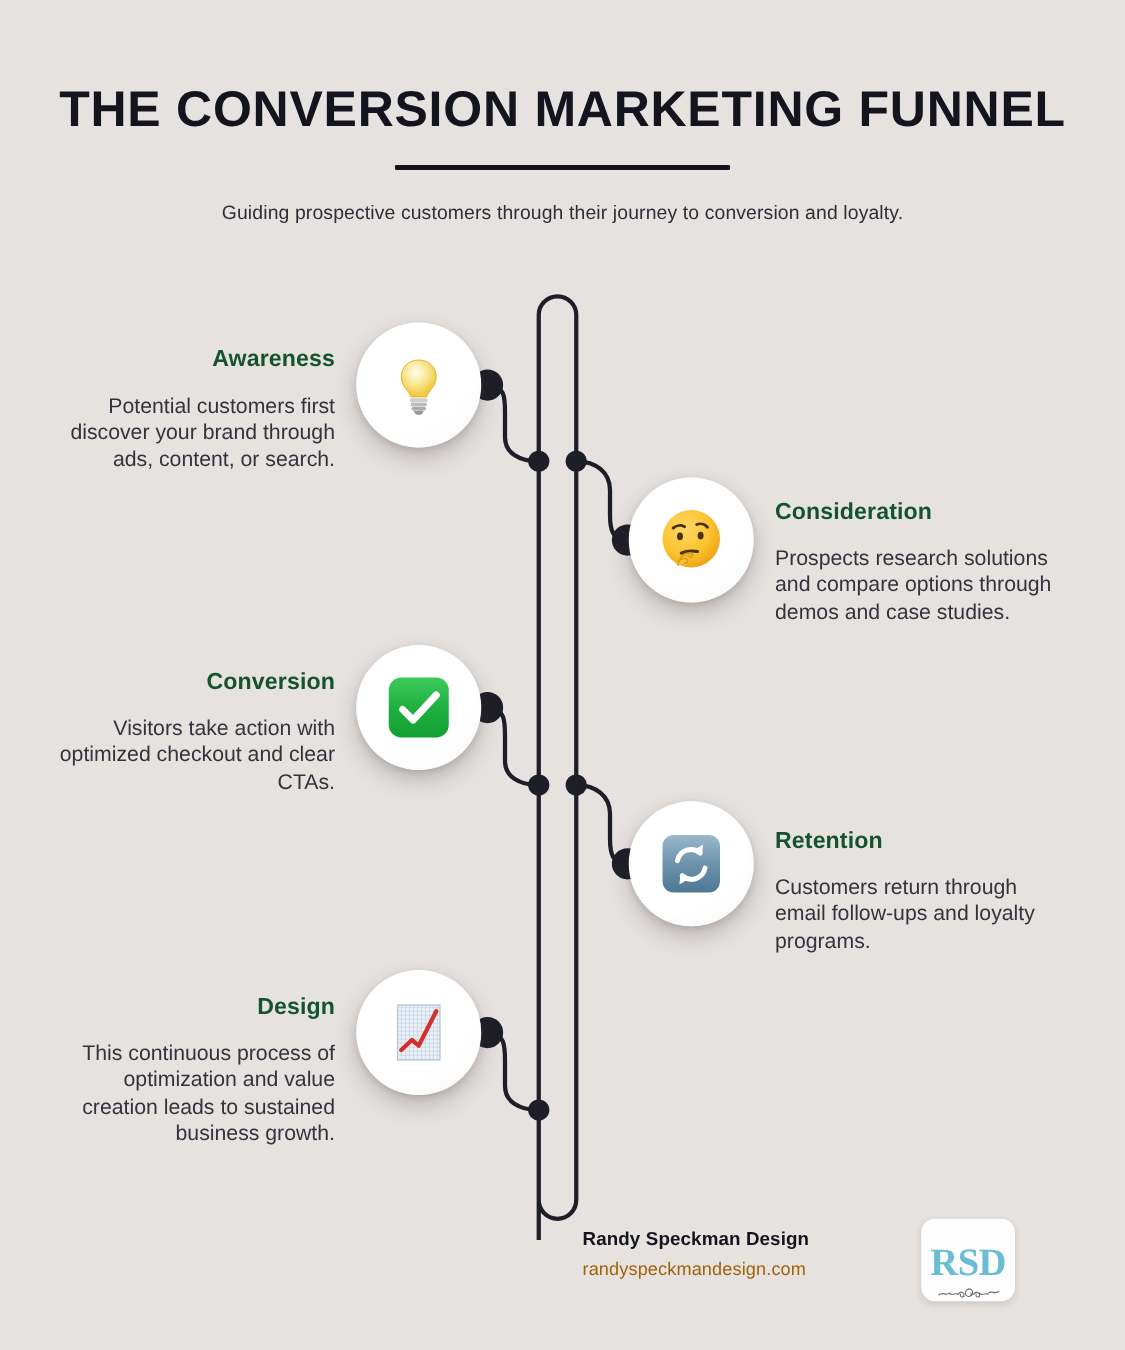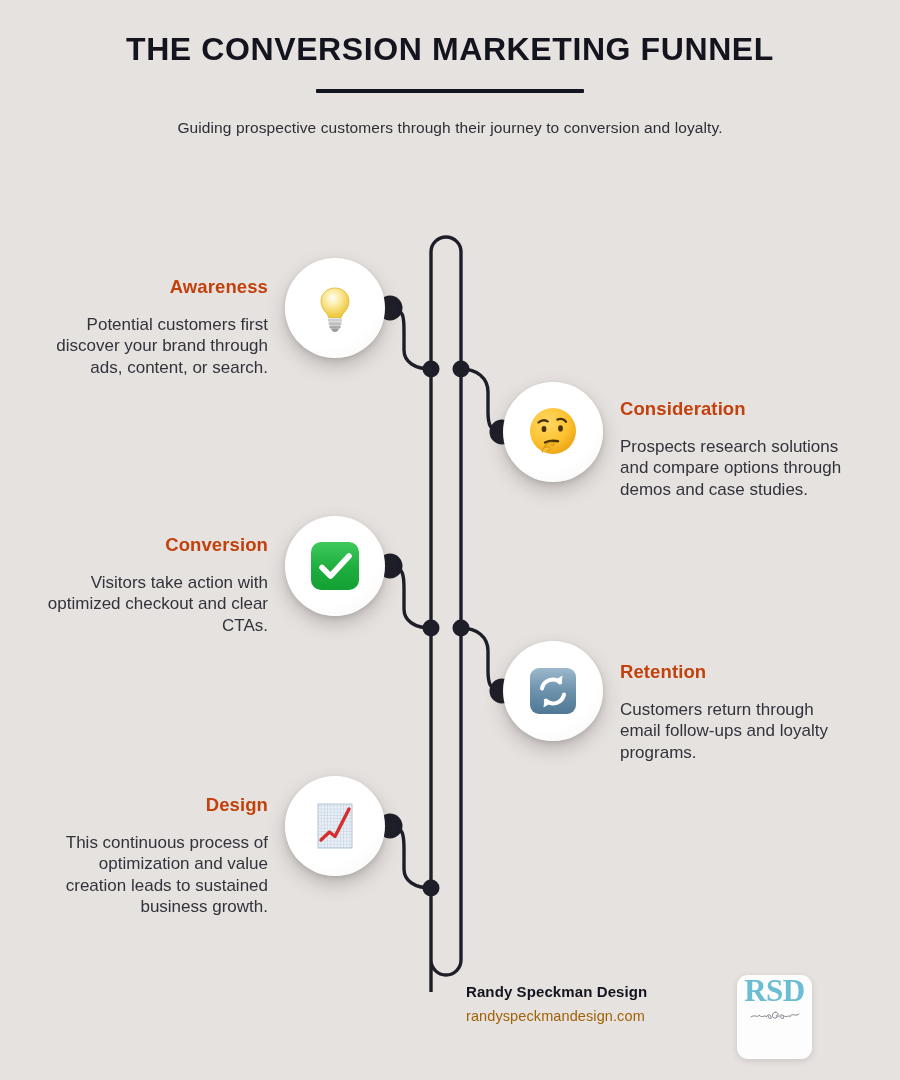--- a/index.html
+++ b/index.html
@@ -8,22 +8,22 @@
     background:#e6e2e0;
     font-family:"Liberation Sans", sans-serif;
     color:#1b1b24;
     position:relative;
     overflow:hidden;
   }
 
   
   #header { position:absolute; top:0; left:0; width:900px; text-align:center; }
   #title {
-    font-size:32px; font-weight:bold; letter-spacing:0.6px;
-    color:#14141e; margin-top:32px; line-height:1.1;
+    font-size:40px; font-weight:bold; letter-spacing:0.6px;
+    color:#14141e; margin-top:66px; line-height:1.1;
   }
   #divider {
     width:268px; height:4px; background:#14141e;
     margin:22px auto 0; border-radius:1px;
   }
   #subtitle {
     font-size:15.5px; color:#2e2e36; margin-top:26px;
     letter-spacing:0.1px;
   }
 
@@ -36,33 +36,33 @@
     background:radial-gradient(circle at 36% 30%, #ffffff 0%, #ffffff 62%, #f6f5f4 100%);
     box-shadow:0 8px 18px rgba(60,55,52,0.26), 0 2px 5px rgba(60,55,52,0.14);
     display:flex; align-items:center; justify-content:center;
   }
   .badge svg { display:block; }
 
   
   .step-text { position:absolute; }
   .step-text.left  { text-align:right; }
   .step-text.right { text-align:left; }
-  .step-title { font-size:18.5px; font-weight:bold; color:#c2410c; letter-spacing:0.1px; }
+  .step-title { font-size:18.5px; font-weight:bold; color:#14532d; letter-spacing:0.1px; }
   .step-desc  { font-size:17px; line-height:1.26; color:#33333c; margin-top:16px; }
 
   
   #footer { position:absolute; left:466px; top:975px; width:420px; height:80px; }
   #footer-text { position:absolute; left:0; top:8px; width:254px; text-align:left; }
   #brand-name { font-size:15px; font-weight:bold; color:#14141e; letter-spacing:0.1px; }
   #brand-url  { font-size:14.5px; color:#2c2c34; margin-top:8px; letter-spacing:0.1px; }
   #logo {
-    position:absolute; left:271px; top:0; width:75px; height:84px;
+    position:absolute; left:271px; top:0; width:75px; height:66px;
     background:#fdfdfd; border-radius:11px;
     box-shadow:0 2px 6px rgba(60,55,52,0.16);
-    display:flex; flex-direction:column; align-items:center; justify-content:flex-start;
+    display:flex; flex-direction:column; align-items:center; justify-content:flex-end;
   }
   #logo-text {
     font-family:"Liberation Serif", serif;
     font-size:31px; font-weight:bold; color:#6bbdd4;
     letter-spacing:-0.5px; line-height:1;
   }
   #logo-flourish { margin-top:3px; }
 </style>
 </head>
 <body>

